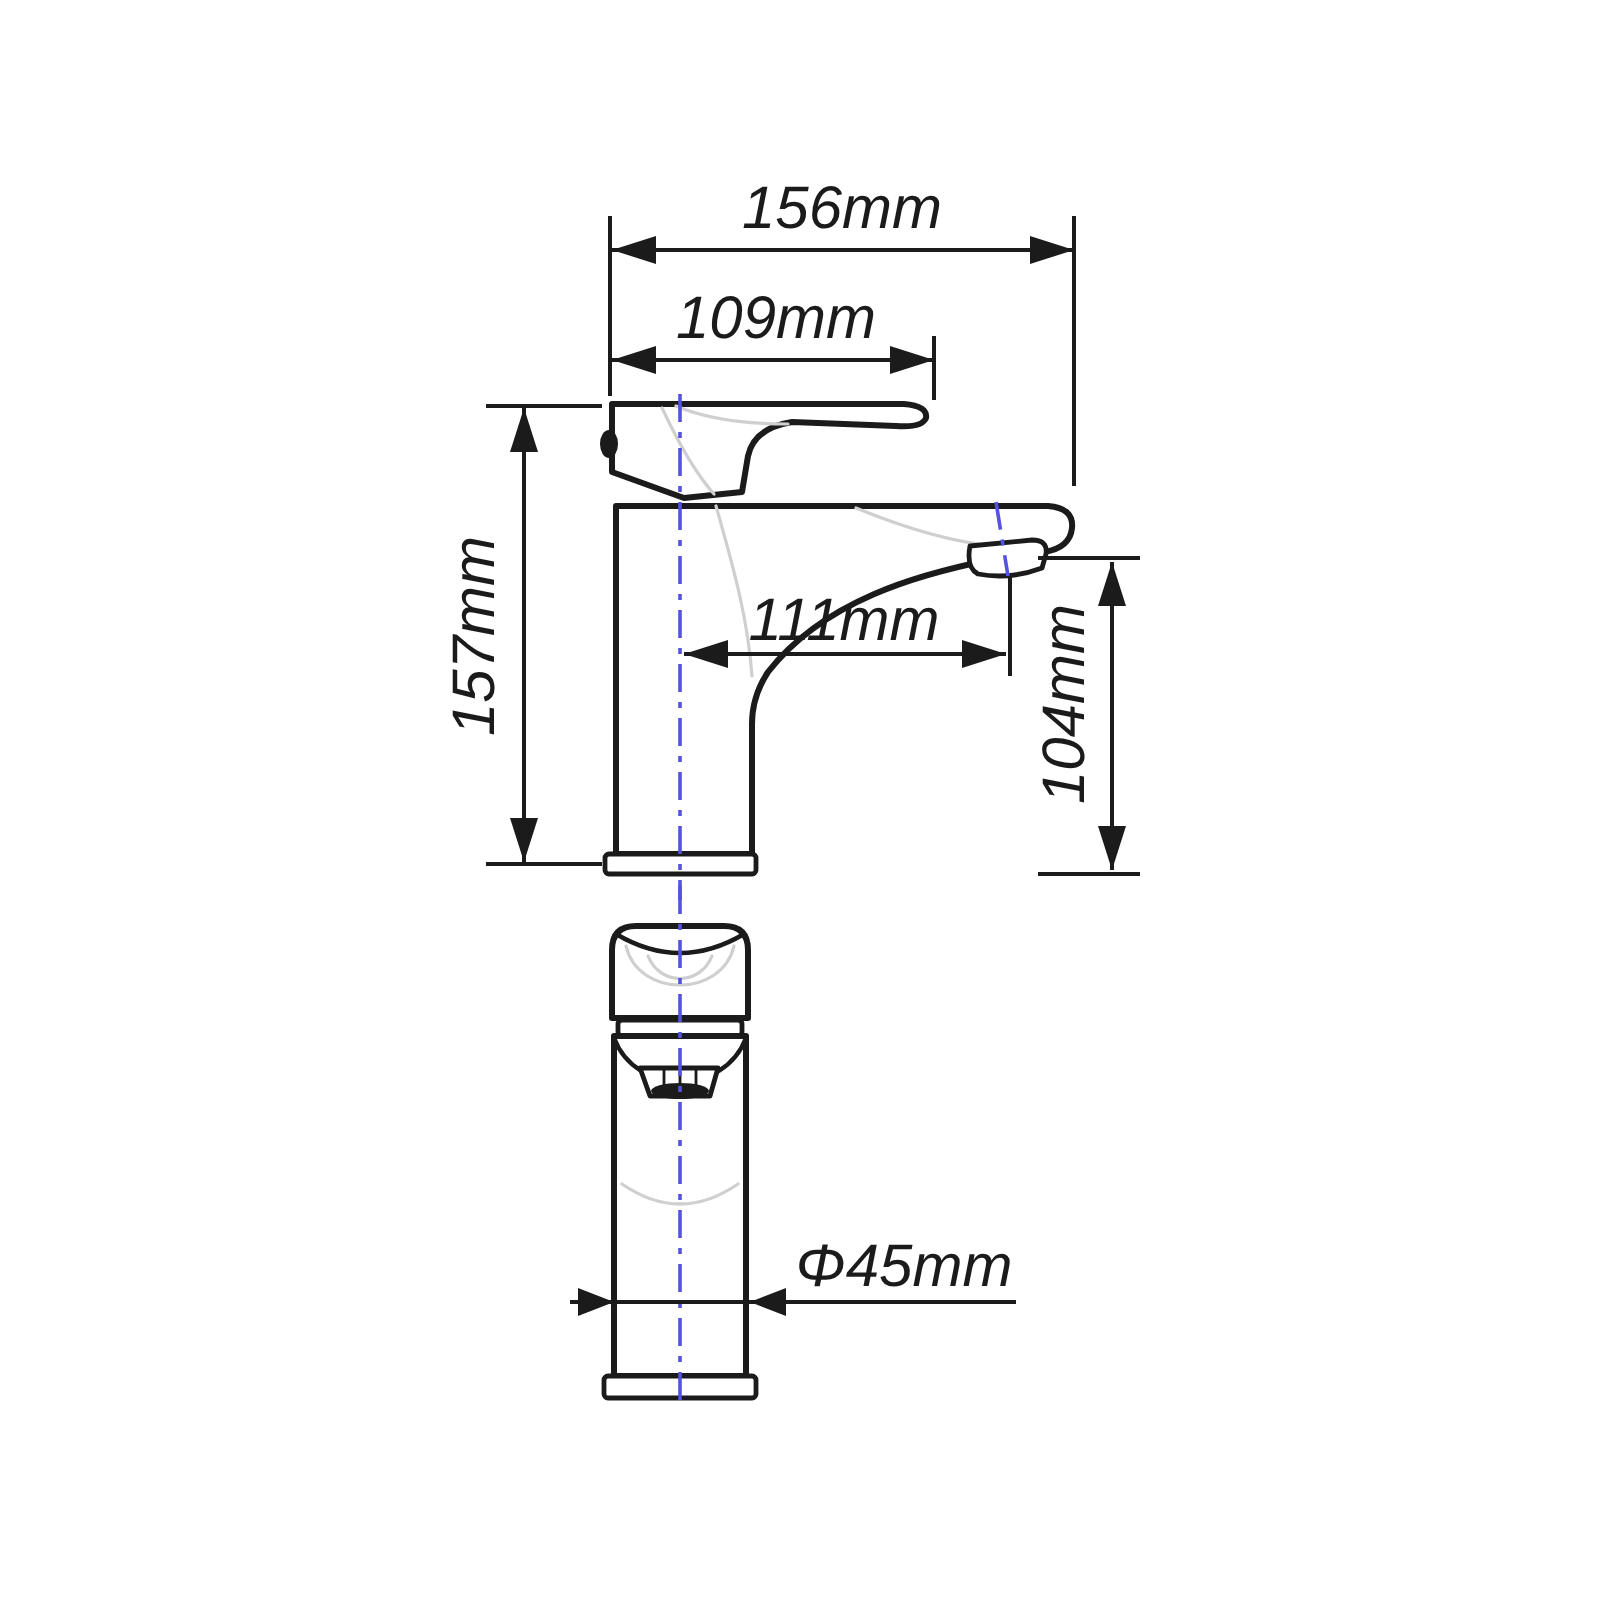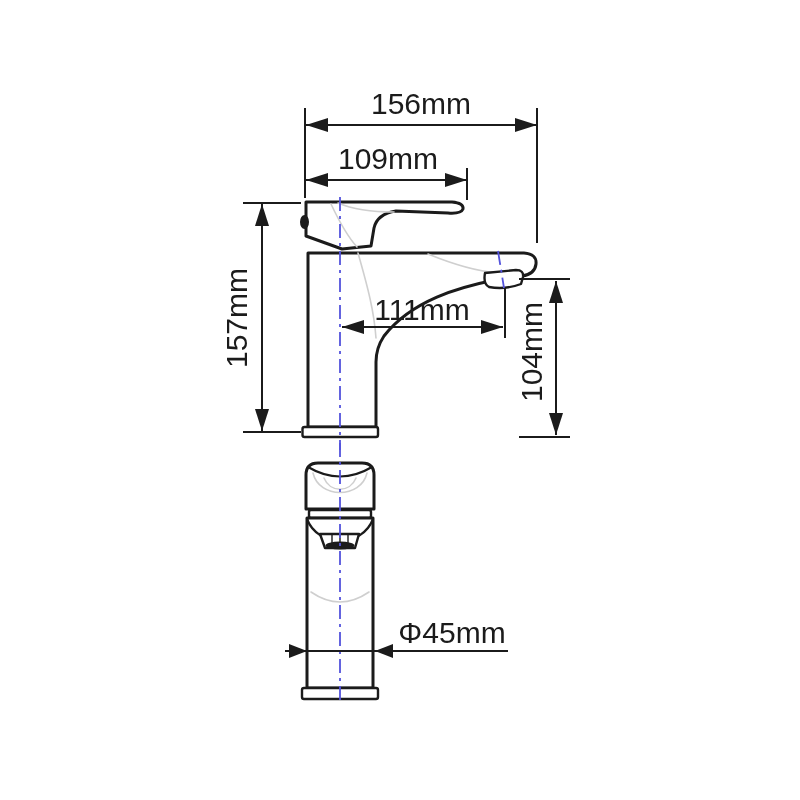--- a/index.html
+++ b/index.html
@@ -6,20 +6,21 @@
     --line:#1b1b1b;
     --centerline:#5353dc;
     --shading:#cfcfcf;
     --bg:#ffffff;
   }
   html,body{margin:0;padding:0;background:var(--bg);}
   .canvas{
     width:800px;height:713px;background:var(--bg);
     position:relative;overflow:hidden;
     font-family:"Liberation Sans", sans-serif;
+    font-style:italic;
   }
   svg{display:block;}
   .outline{stroke:var(--line);stroke-width:3;fill:#ffffff;stroke-linejoin:round;stroke-linecap:round;}
   .outline-med{stroke:var(--line);stroke-width:2.4;fill:#ffffff;stroke-linejoin:round;stroke-linecap:round;}
   .detail{stroke:var(--line);stroke-width:2.2;fill:none;stroke-linecap:round;}
   .thin{stroke:var(--line);stroke-width:1.4;fill:none;stroke-linecap:round;}
   .dim{stroke:var(--line);stroke-width:2;fill:none;stroke-linecap:butt;}
   .arr{fill:var(--line);stroke:none;}
   .shade{stroke:var(--shading);stroke-width:1.6;fill:none;stroke-linecap:round;}
   .center{stroke:var(--centerline);stroke-width:1.8;fill:none;stroke-dasharray:14 5 3 5;stroke-linecap:butt;}

